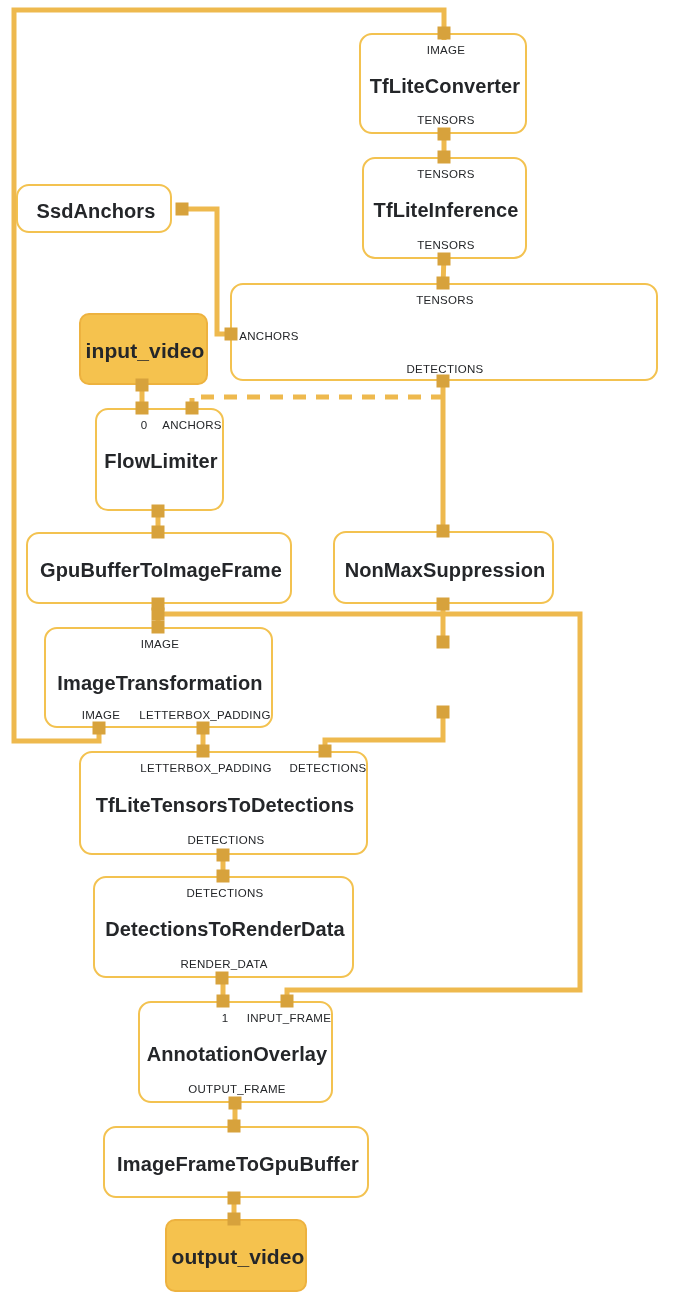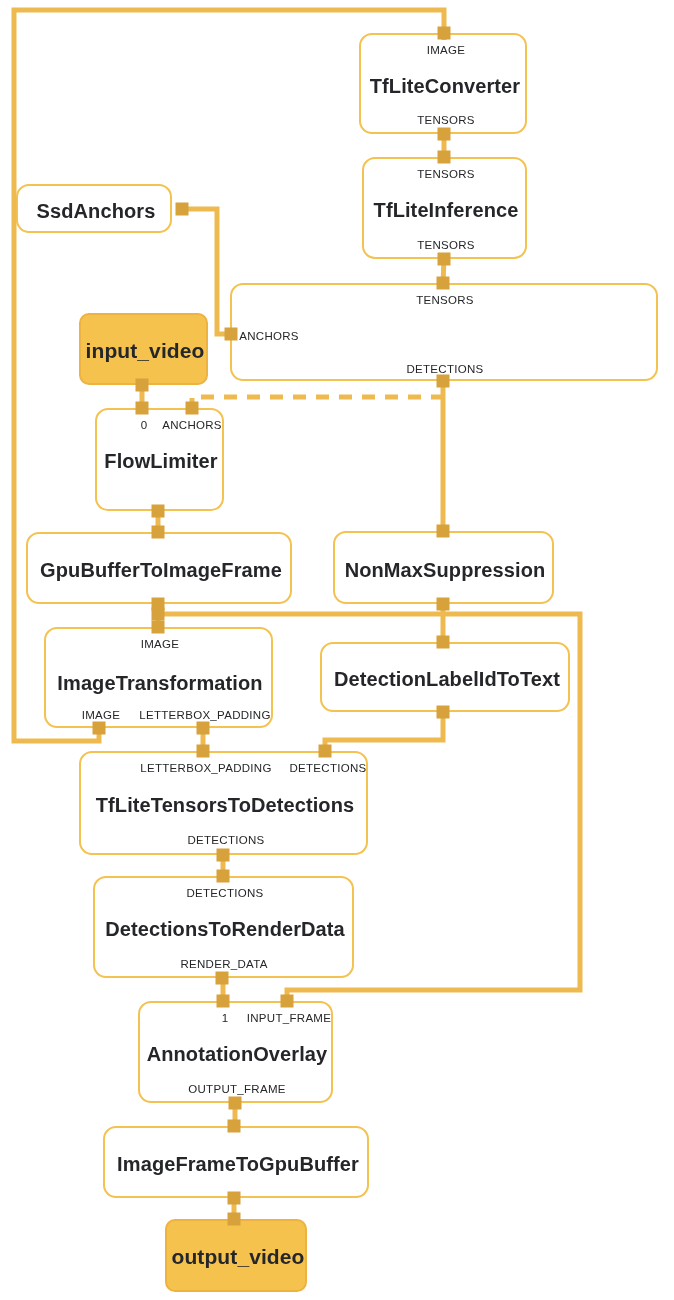--- a/index.html
+++ b/index.html
@@ -83,23 +83,20 @@
     <span class="title" style="left:133px;top:36px">GpuBufferToImageFrame</span>
   </div>
 
   <div class="node" style="left:44px;top:627px;width:229px;height:101px">
     <span class="plabel" style="left:114px;top:15px">IMAGE</span>
     <span class="title" style="left:114px;top:54px">ImageTransformation</span>
     <span class="plabel" style="left:55px;top:86px">IMAGE</span>
     <span class="plabel" style="left:159px;top:86px">LETTERBOX_PADDING</span>
   </div>
 
-  <div class="node" style="left:320px;top:642px;width:250px;height:70px">
-    <span class="title" style="left:125px;top:35px">DetectionLabelIdToText</span>
-  </div>
 
   <div class="node" style="left:79px;top:751px;width:289px;height:104px">
     <span class="plabel" style="left:125px;top:15px">LETTERBOX_PADDING</span>
     <span class="plabel" style="left:247px;top:15px">DETECTIONS</span>
     <span class="title" style="left:144px;top:52px">TfLiteTensorsToDetections</span>
     <span class="plabel" style="left:145px;top:87px">DETECTIONS</span>
   </div>
 
   <div class="node" style="left:93px;top:876px;width:261px;height:102px">
     <span class="plabel" style="left:130px;top:15px">DETECTIONS</span>

